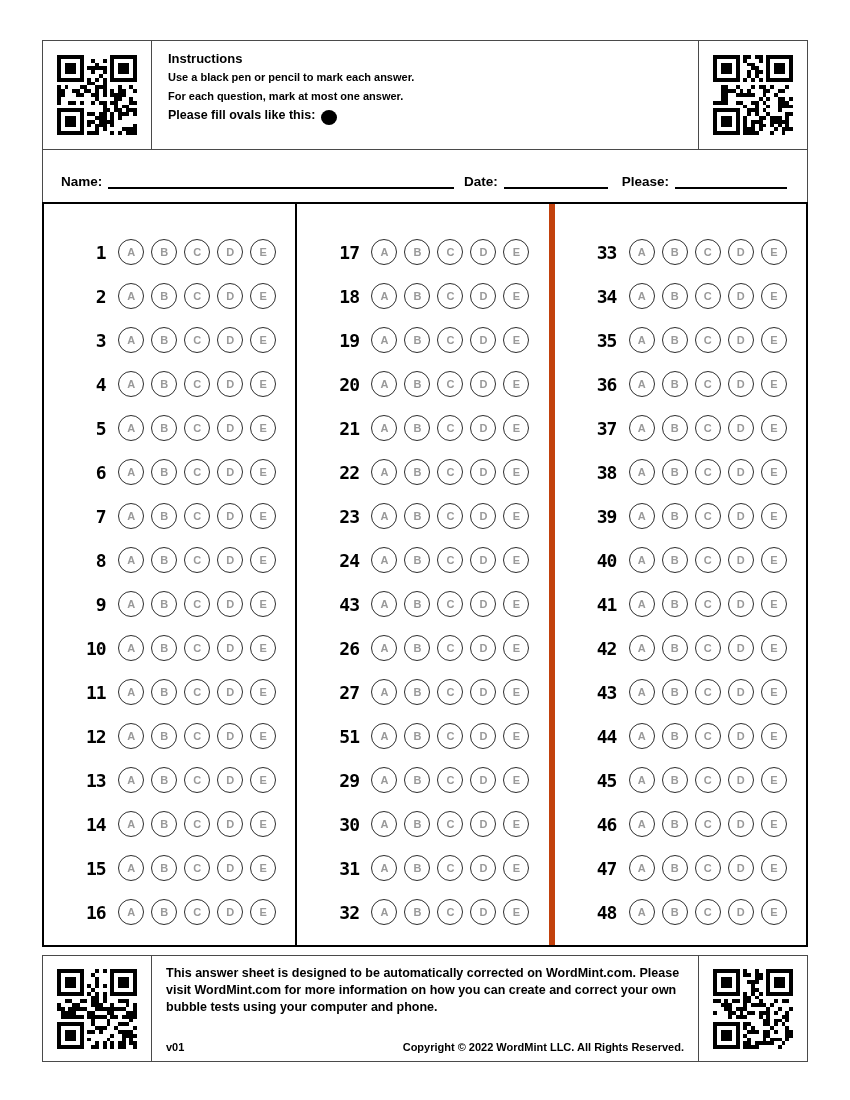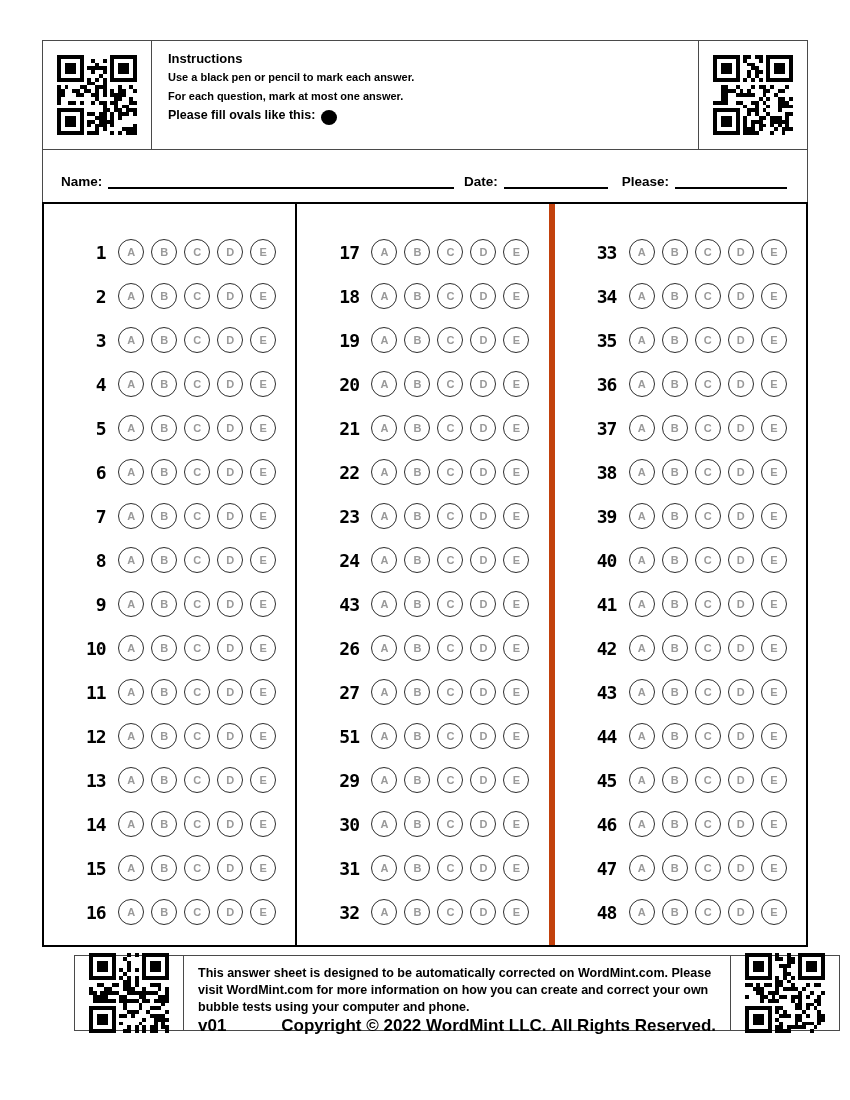--- a/index.html
+++ b/index.html
@@ -3,21 +3,21 @@
 <meta charset="utf-8">
 <style>
   html,body{margin:0;padding:0;background:#ffffff;}
   body{width:850px;height:1100px;position:relative;font-family:"Liberation Sans",sans-serif;color:#000;}
   .sheet{position:absolute;left:42px;top:40px;width:766px;}
   *{box-sizing:border-box;}
 
   
   .hf-box{width:100%;border:1px solid #4a4a4a;display:flex;background:#fff;}
   .header-box{height:110px;}
-  .footer-box{height:76px;margin-left:32px;}
+  .footer-box{height:107px;}
   .qr-cell{width:109px;flex:0 0 109px;display:flex;align-items:center;justify-content:center;}
   .qr-cell.left{border-right:1px solid #4a4a4a;}
   .qr-cell.right{border-left:1px solid #4a4a4a;}
   .qr-cell svg{display:block;}
 
   .instr-cell{flex:1;padding:8px 16px 0 16px;}
   .instr-title{font-weight:bold;font-size:13px;line-height:19px;}
   .instr-line{font-weight:bold;font-size:11px;line-height:19px;}
   .fill-line{font-weight:bold;font-size:12.5px;line-height:19px;display:flex;align-items:flex-end;}
   .fill-dot{display:inline-block;width:16px;height:15px;background:#000;border-radius:50%;margin-left:6px;}
@@ -40,21 +40,21 @@
   .bubble{width:26px;height:26px;border:1.5px solid #2e2e2e;border-radius:50%;margin:0 3.5px;
     display:flex;align-items:center;justify-content:center;background:#fff;cursor:pointer;}
   .bubble-letter{font-size:11px;font-weight:bold;color:#999999;line-height:1;}
 
   .gap{height:8px;}
 
   
   .footer-cell{flex:1;display:flex;flex-direction:column;padding:9px 14px 8px 14px;}
   .footer-text{font-weight:bold;font-size:12.5px;line-height:17px;}
   .footer-bottom{margin-top:auto;display:flex;justify-content:space-between;align-items:flex-end;
-    font-weight:bold;font-size:17px;}
+    font-weight:bold;font-size:11px;}
 </style>
 </head>
 <body>
 
 <div class="sheet">
 
   <div class="hf-box header-box">
     <div class="qr-cell left">
       <span>
           <svg viewBox="0 0 21 21" width="80" height="80" shape-rendering="crispEdges">

